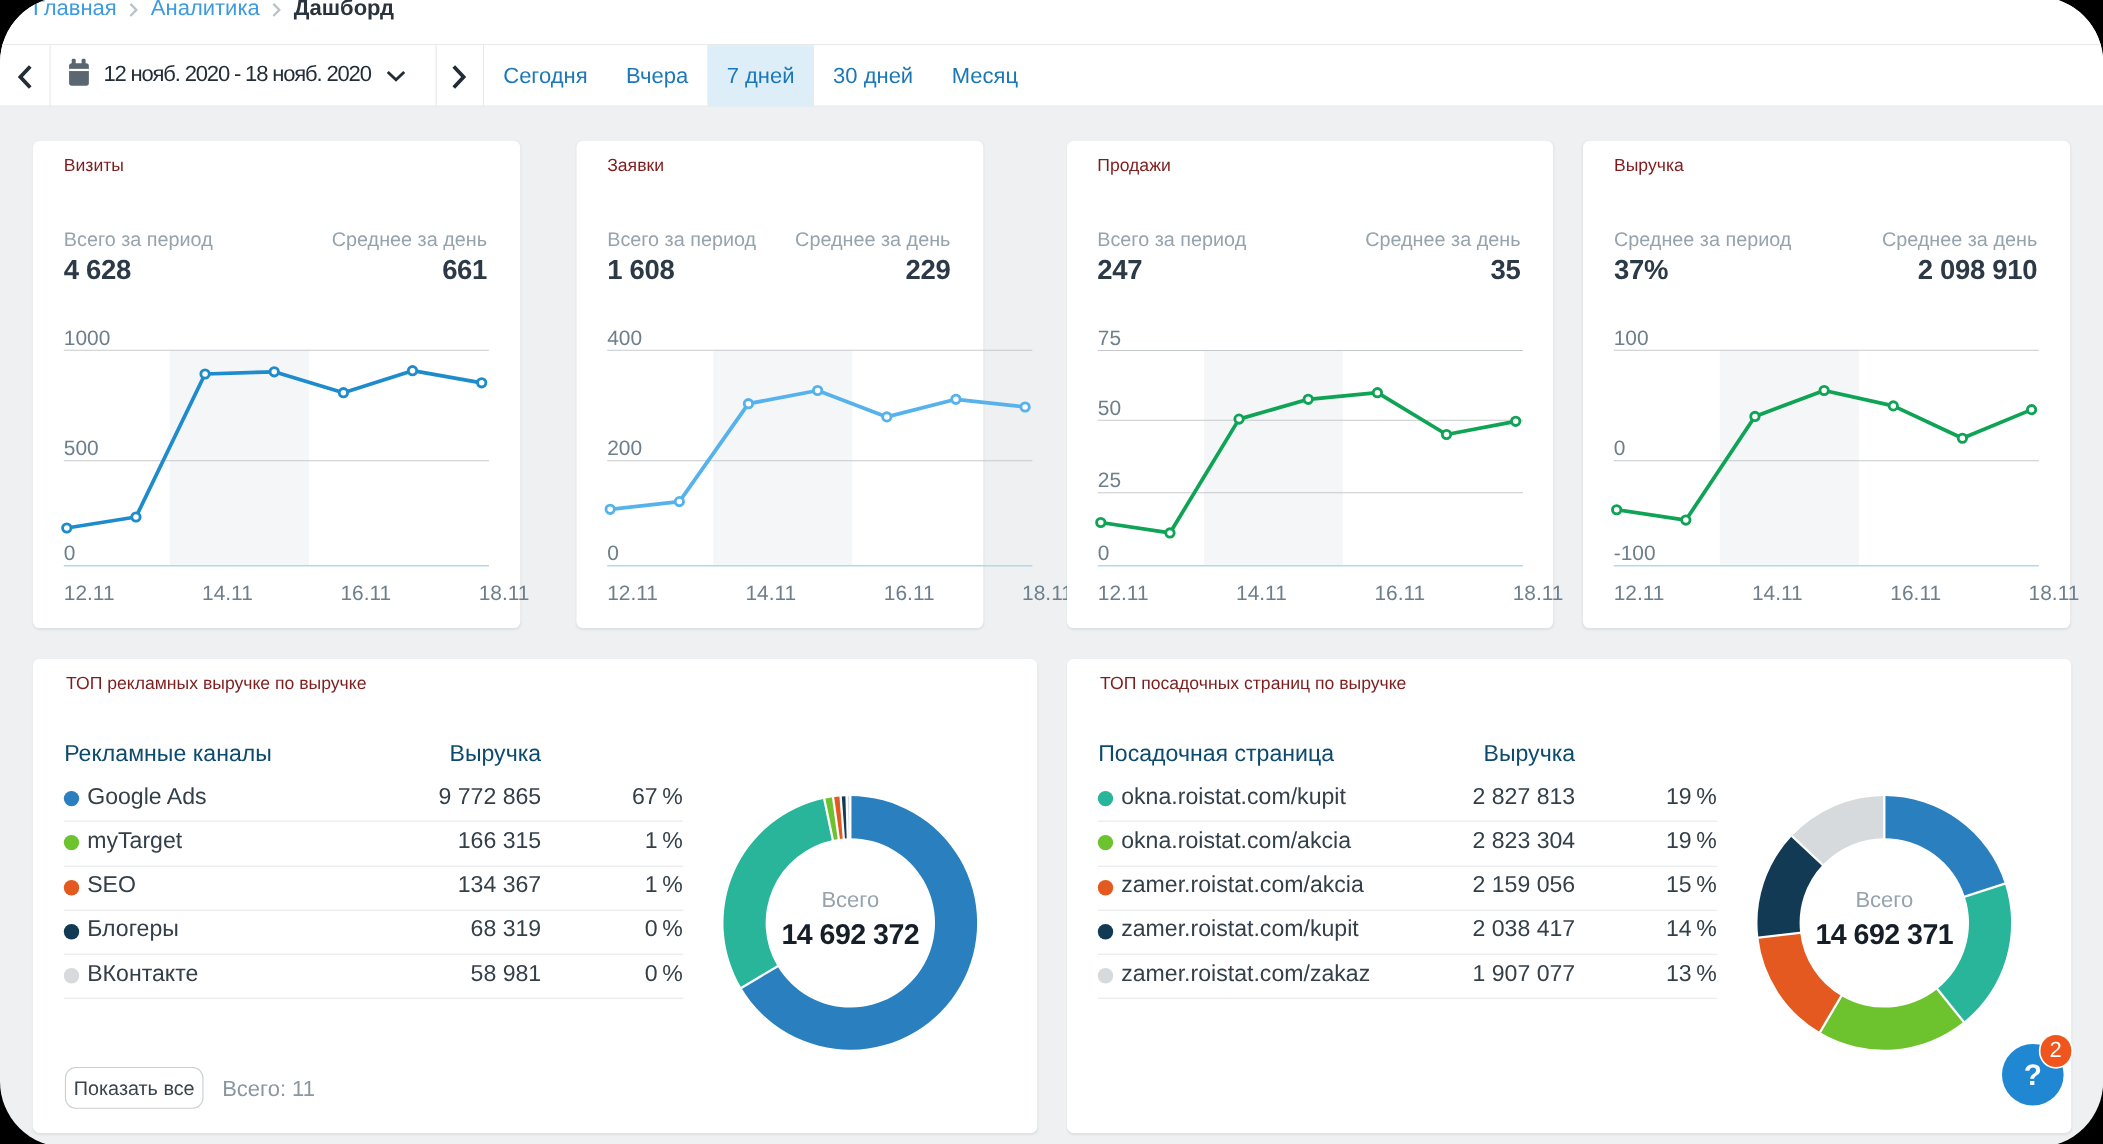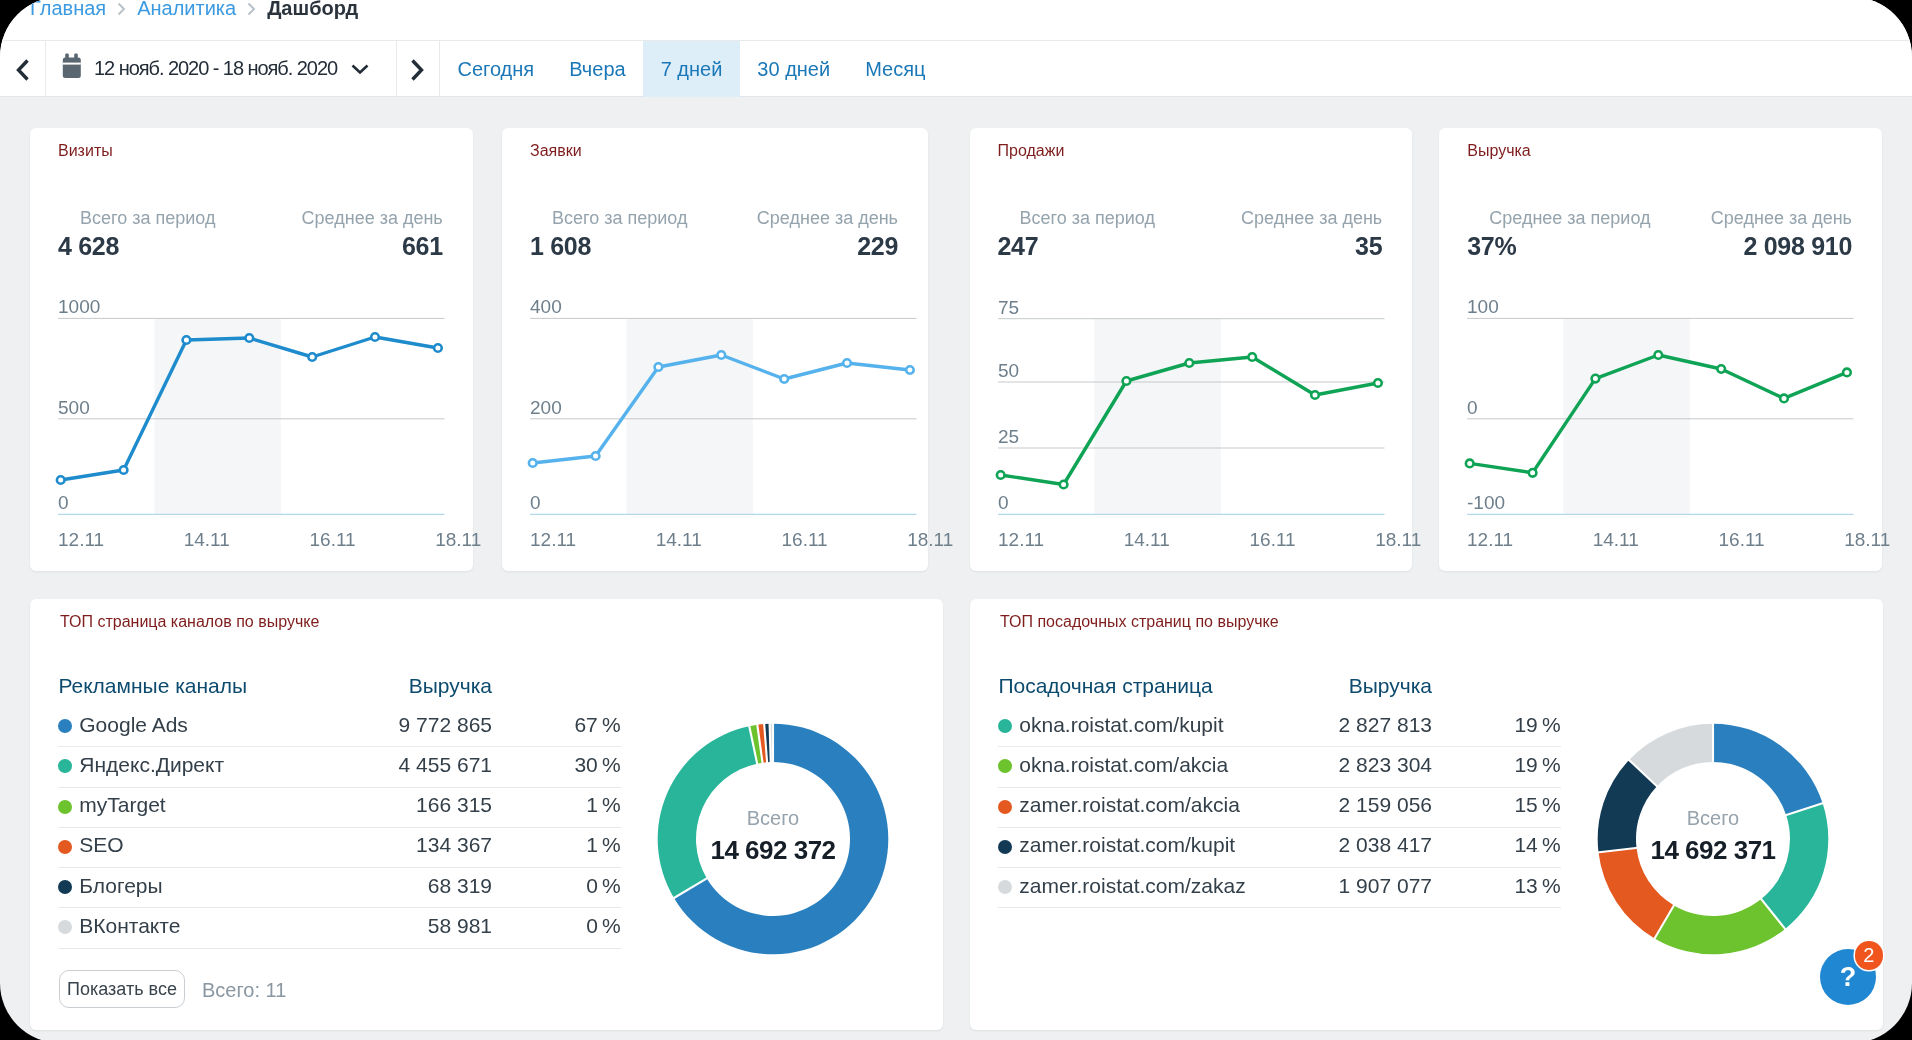--- a/index.html
+++ b/index.html
@@ -16,21 +16,21 @@
 .bc svg { margin-top:2px; }
 .toolbar { position:absolute; left:0; top:41px; width:1912px; height:56px; background:#fff;
   border-bottom:1px solid #e3e6e8; }
 .tdiv { position:absolute; top:41px; height:56px; width:1px; background:#e7e9ea; }
 .dtext { position:absolute; left:94px; top:57px; font-size:20px; color:#232d38; letter-spacing:-1.05px; }
 .tabs { position:absolute; left:440px; top:41px; height:56px; display:flex; }
 .tab { padding:0 17.5px; line-height:56px; font-size:20px; color:#1b78b8; }
 .tab.act { background:#deeef9; }
 .card { position:absolute; background:#fff; border-radius:6px; box-shadow:0 1px 2px rgba(40,50,60,.08); }
 .ctitle { position:absolute; left:28px; top:14.5px; font-size:16px; font-weight:normal; color:#7f1d1d; }
-.mlab { position:absolute; top:80px; font-size:18px; color:#95a3ad;margin-left:22px; }
+.mlab { position:absolute; top:80px; font-size:18px; color:#95a3ad; }
 .mval { position:absolute; top:104px; font-size:25px; font-weight:bold; color:#2c3947; letter-spacing:-0.3px; }
 .thead { position:absolute; left:28.4px; top:75.5px; width:433.6px; font-size:21px; color:#0c4a6e; }
 .hval { position:absolute; right:0; }
 .tbl { position:absolute; left:28.4px; top:108.5px; width:562.3px; }
 .trow { position:relative; height:40.25px; border-bottom:1px solid #e7e9eb; font-size:21px; color:#333f49; }
 .dot { position:absolute; left:-0.5px; top:12.2px; width:14px; height:14px; border-radius:50%; }
 .tname { position:absolute; left:20.9px; top:5.5px; }
 .tval { position:absolute; right:128.7px; top:5.5px; }
 .tpct { position:absolute; right:0; top:5.5px; }
 .showall { position:absolute; left:29px; top:371px; width:126px; height:38.5px; border:1px solid #c9ced2;
@@ -108,21 +108,21 @@
           <polyline points="30.7,180 93.6,170 156.4,40 219.3,38 282.2,57 345,37 407.9,48" fill="none" stroke="#1e8bcd" stroke-width="3.4" stroke-linejoin="round" stroke-linecap="round"></polyline>
           <circle cx="30.7" cy="180" r="3.8" fill="#fff" stroke="#1e8bcd" stroke-width="2.6"></circle>
           <circle cx="93.6" cy="170" r="3.8" fill="#fff" stroke="#1e8bcd" stroke-width="2.6"></circle>
           <circle cx="156.4" cy="40" r="3.8" fill="#fff" stroke="#1e8bcd" stroke-width="2.6"></circle>
           <circle cx="219.3" cy="38" r="3.8" fill="#fff" stroke="#1e8bcd" stroke-width="2.6"></circle>
           <circle cx="282.2" cy="57" r="3.8" fill="#fff" stroke="#1e8bcd" stroke-width="2.6"></circle>
           <circle cx="345" cy="37" r="3.8" fill="#fff" stroke="#1e8bcd" stroke-width="2.6"></circle>
           <circle cx="407.9" cy="48" r="3.8" fill="#fff" stroke="#1e8bcd" stroke-width="2.6"></circle>
         </svg>
 </div>
-      <div class="card" style="left:502px;top:127.5px;width:426px;height:443.5px">
+      <div class="card" style="left:524px;top:127.5px;width:370px;height:443.5px">
 <div class="ctitle">Заявки</div>
 <div class="mlab" style="left:28px">Всего за период</div>
 <div class="mlab" style="right:30px;left:auto;text-align:right">Среднее за день</div>
 <div class="mval" style="left:28px">1 608</div>
 <div class="mval" style="right:30px;left:auto;text-align:right">229</div>
 <svg width="470" height="250" viewBox="0 0 470 250" style="position:absolute;left:0;top:172.5px">
           <rect x="124.5" y="18.4" width="126.3" height="195.9" fill="#f4f6f7"></rect>
           <line x1="28" y1="18.4" x2="414.5" y2="18.4" stroke="#c6c9cb" stroke-width="1"></line>
           <text x="28" y="13.4" font-size="19" fill="#6e7f8c">400</text>
           <line x1="28" y1="118.8" x2="414.5" y2="118.8" stroke="#c6c9cb" stroke-width="1"></line>
@@ -195,34 +195,28 @@
           <circle cx="30.7" cy="163.4" r="3.8" fill="#fff" stroke="#0fa355" stroke-width="2.6"></circle>
           <circle cx="93.6" cy="172.8" r="3.8" fill="#fff" stroke="#0fa355" stroke-width="2.6"></circle>
           <circle cx="156.4" cy="78.6" r="3.8" fill="#fff" stroke="#0fa355" stroke-width="2.6"></circle>
           <circle cx="219.3" cy="55" r="3.8" fill="#fff" stroke="#0fa355" stroke-width="2.6"></circle>
           <circle cx="282.2" cy="69" r="3.8" fill="#fff" stroke="#0fa355" stroke-width="2.6"></circle>
           <circle cx="345" cy="98.4" r="3.8" fill="#fff" stroke="#0fa355" stroke-width="2.6"></circle>
           <circle cx="407.9" cy="72.4" r="3.8" fill="#fff" stroke="#0fa355" stroke-width="2.6"></circle>
         </svg>
 </div>
 <div class="card" style="left:30px;top:598.5px;width:913px;height:431px">
-<div class="ctitle" style="left:30px">ТОП страница каналов по выручке</div>
+<div class="ctitle" style="left:30px">ТОП рекламных выручке по выручке</div>
 <div class="thead"><span class="hname">Рекламные каналы</span><span class="hval">Выручка</span></div>
 <div class="tbl">
           <div class="trow">
 <span class="dot" style="background:#2a80bf"></span>
 <span class="tname">Google Ads</span>
 <span class="tval">9 772 865</span>
 <span class="tpct">67 %</span>
-</div>
-          <div class="trow">
-<span class="dot" style="background:#29b59a"></span>
-<span class="tname">Яндекс.Директ</span>
-<span class="tval">4 455 671</span>
-<span class="tpct">30 %</span>
 </div>
           <div class="trow">
 <span class="dot" style="background:#6dc32e"></span>
 <span class="tname">myTarget</span>
 <span class="tval">166 315</span>
 <span class="tpct">1 %</span>
 </div>
           <div class="trow">
 <span class="dot" style="background:#e4591f"></span>
 <span class="tname">SEO</span>

